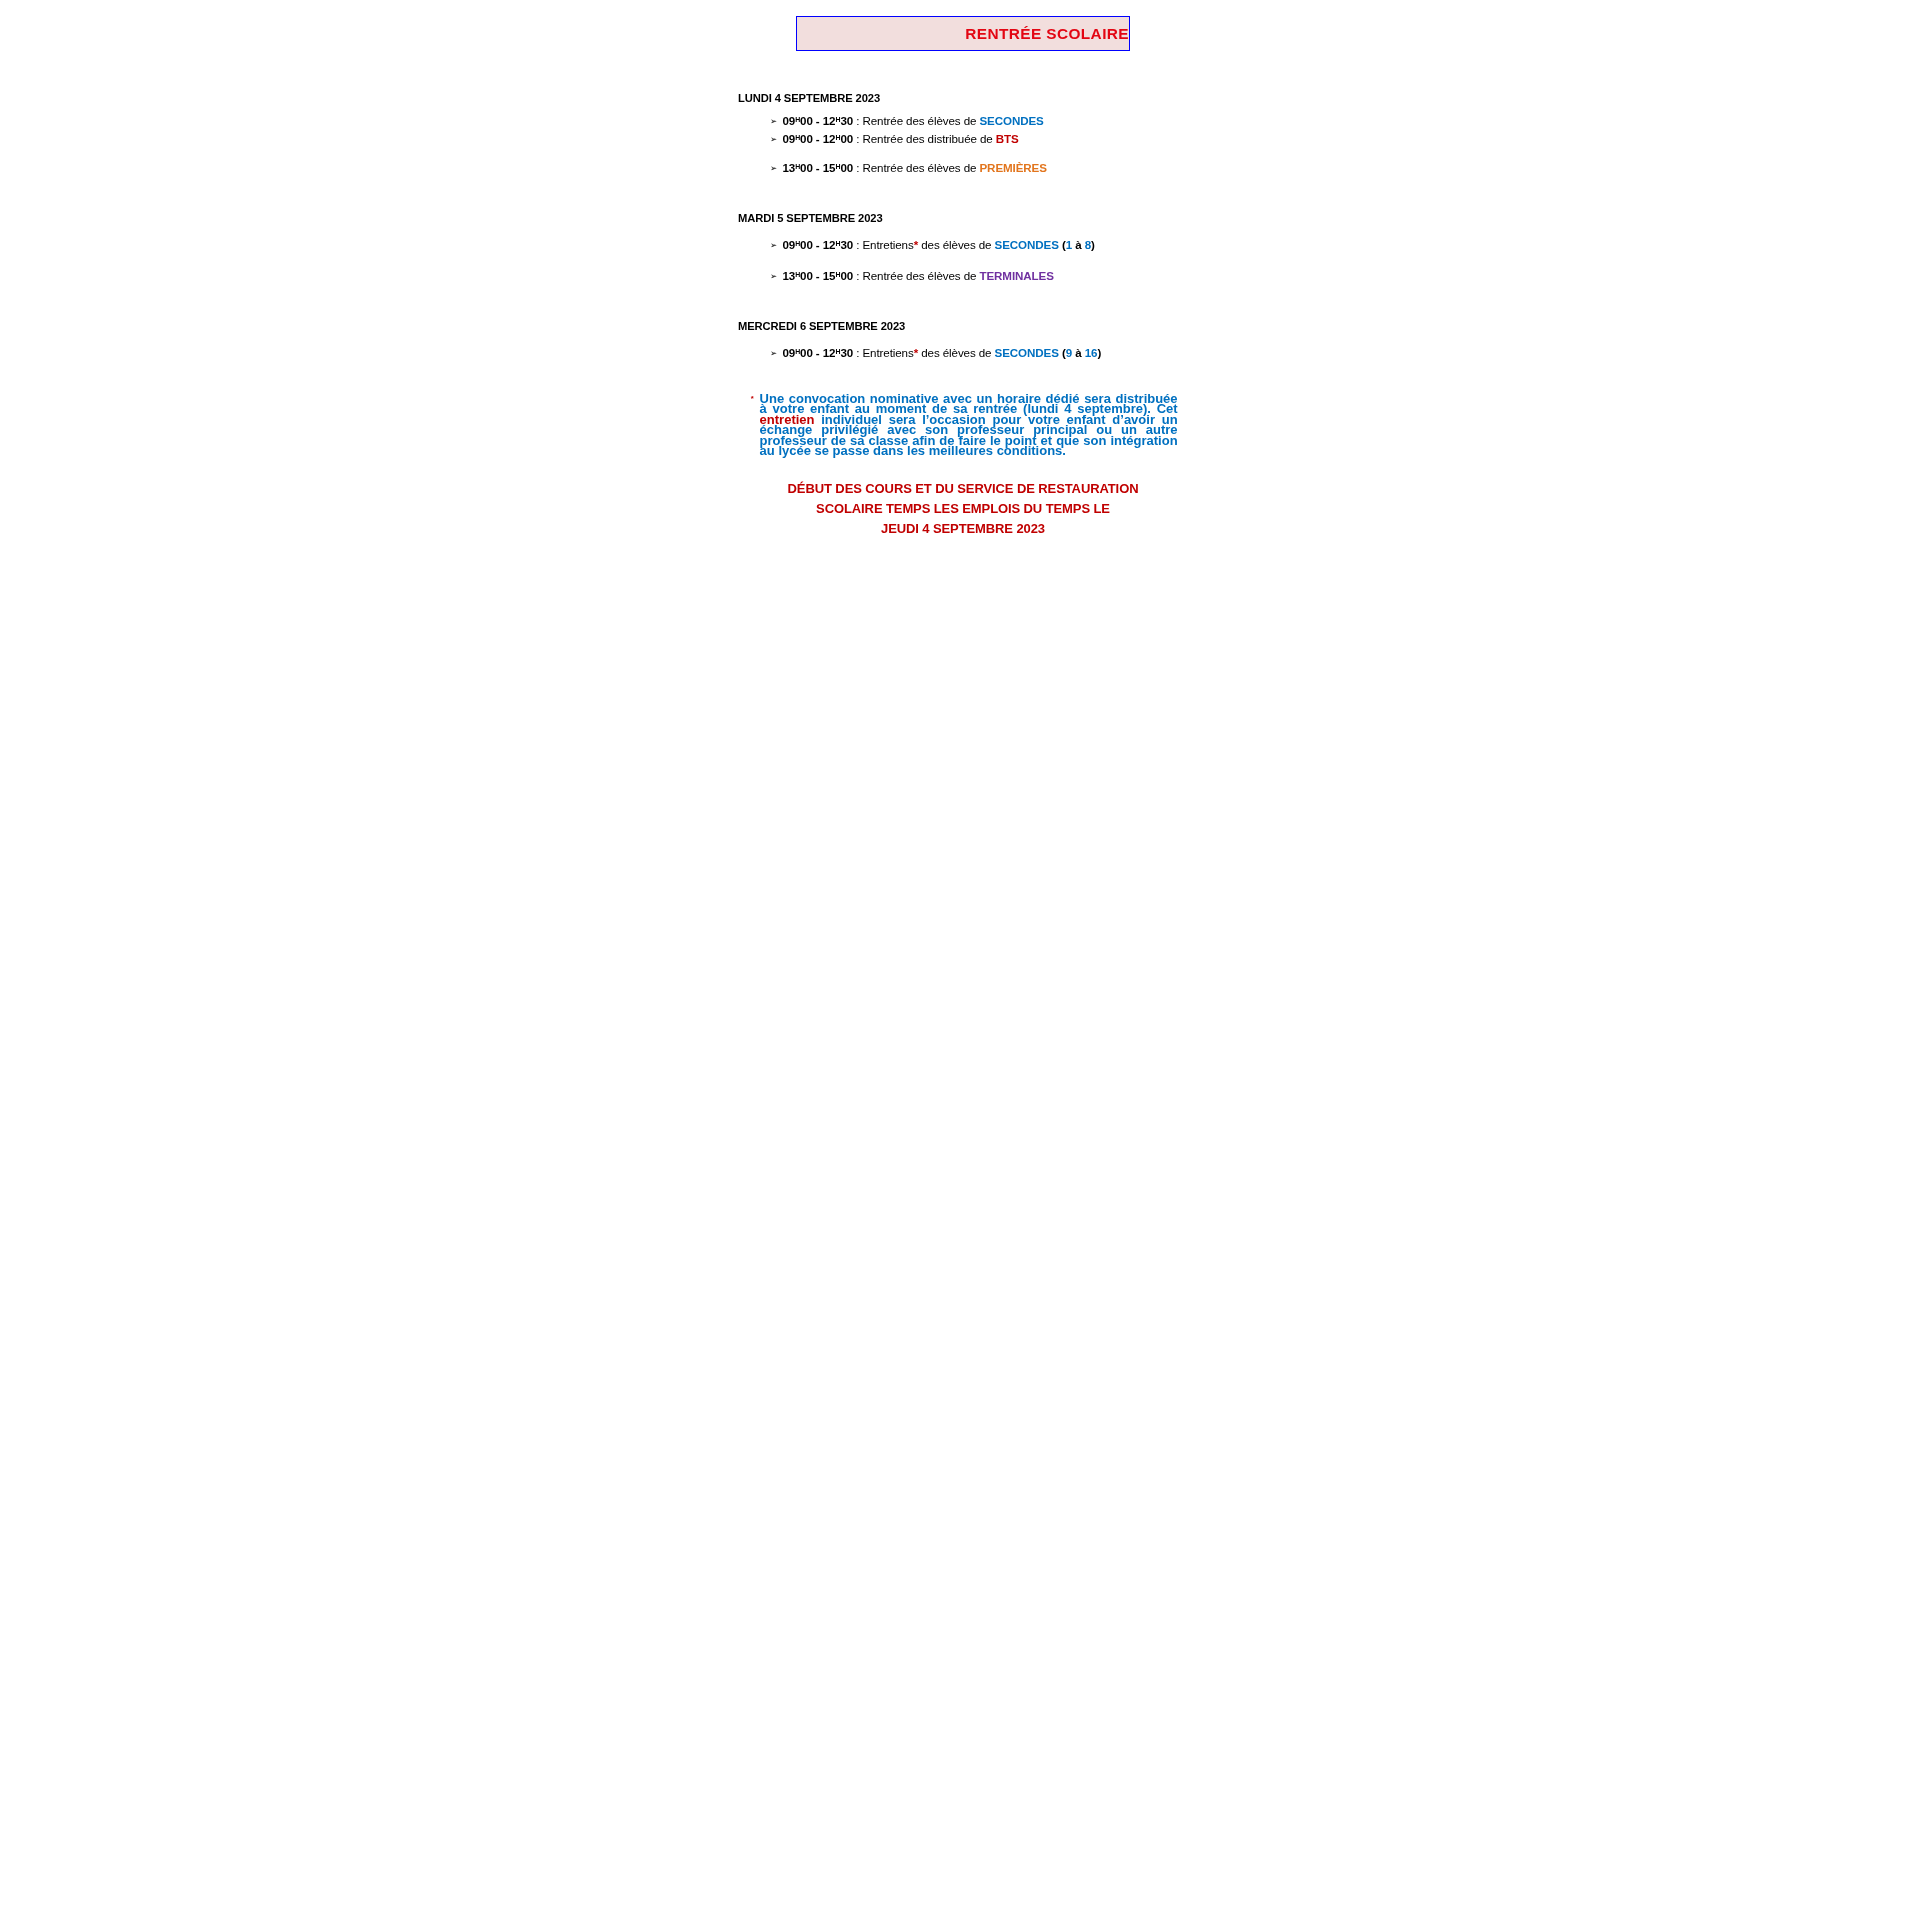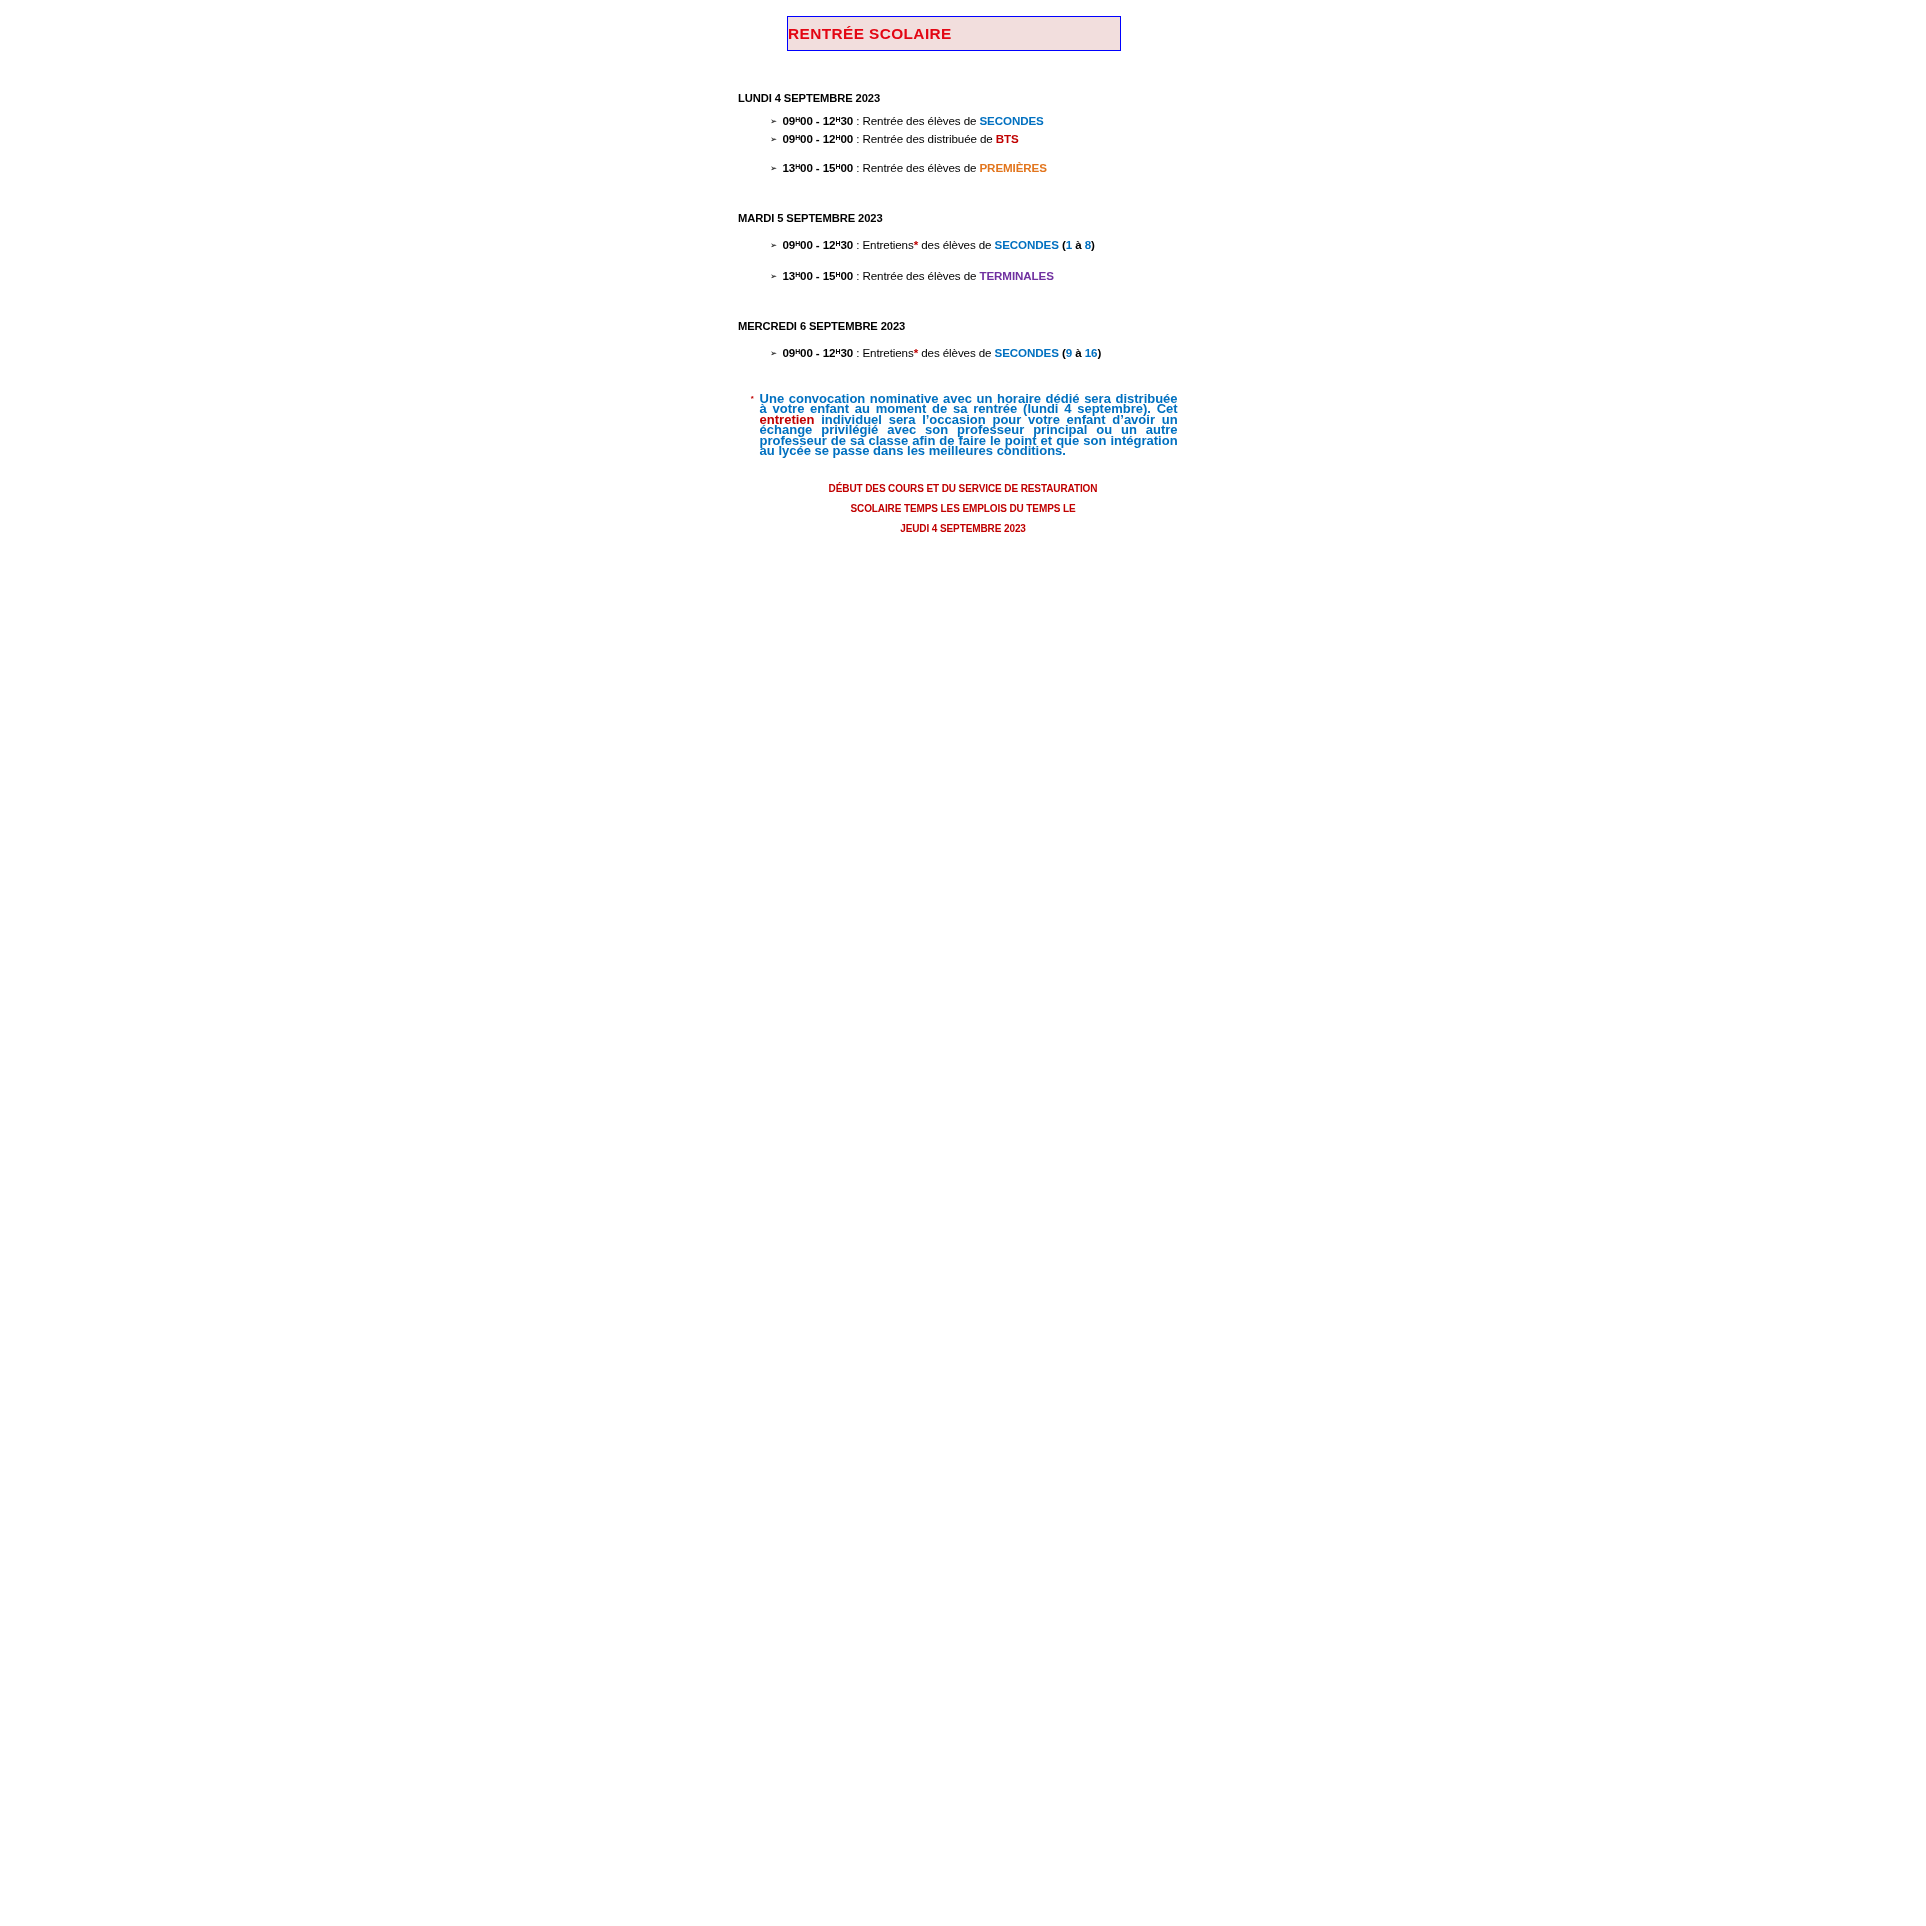--- a/index.html
+++ b/index.html
@@ -6,24 +6,24 @@
   #page{
     position:relative;
     width:450px;height:549px;
     margin:0 auto;
     background:#ffffff;
     font-family:"Liberation Sans","DejaVu Sans",sans-serif;
     color:#000;
     overflow:hidden;
   }
   .title-box{
-    position:absolute;left:49px;top:16px;width:332px;height:33px;
+    position:absolute;left:58px;top:16px;width:332px;height:33px;
     background:var(--box_bg,#f2dedd);
     border:1.2px solid var(--box_border,#0000ff);
-    display:flex;align-items:center;justify-content:flex-start;
+    display:flex;align-items:center;justify-content:flex-end;
   }
   .title-text{
     font-size:15.4px;font-weight:700;letter-spacing:0.4px;
     color:var(--title_red,#e30613);
   }
   .day-heading{
     position:absolute;left:0;width:100%;
     font-size:11.2px;font-weight:700;line-height:14px;
     letter-spacing:-0.1px;color:#000;
   }
@@ -60,21 +60,21 @@
   }
   .footnote-marker{
     position:absolute;left:12.7px;top:394px;
     font-size:7.7px;font-weight:700;line-height:10.4px;
     color:var(--dark_red,#c00000);
   }
   .seg-fnblue{color:var(--accent_blue,#0070c0)}
   .seg-fnred{color:var(--dark_red,#c00000)}
   .closing{
     position:absolute;left:0;top:479px;width:100%;
-    text-align:center;font-size:10px;font-weight:700;line-height:20px;
+    text-align:center;font-size:13px;font-weight:700;line-height:20px;
     color:var(--dark_red,#c00000);letter-spacing:-0.1px;
   }
 </style>
 </head>
 <body>
 
 <div id="page">
 
   <div class="title-box">
     <span class="title-text">RENTRÉE SCOLAIRE</span>

